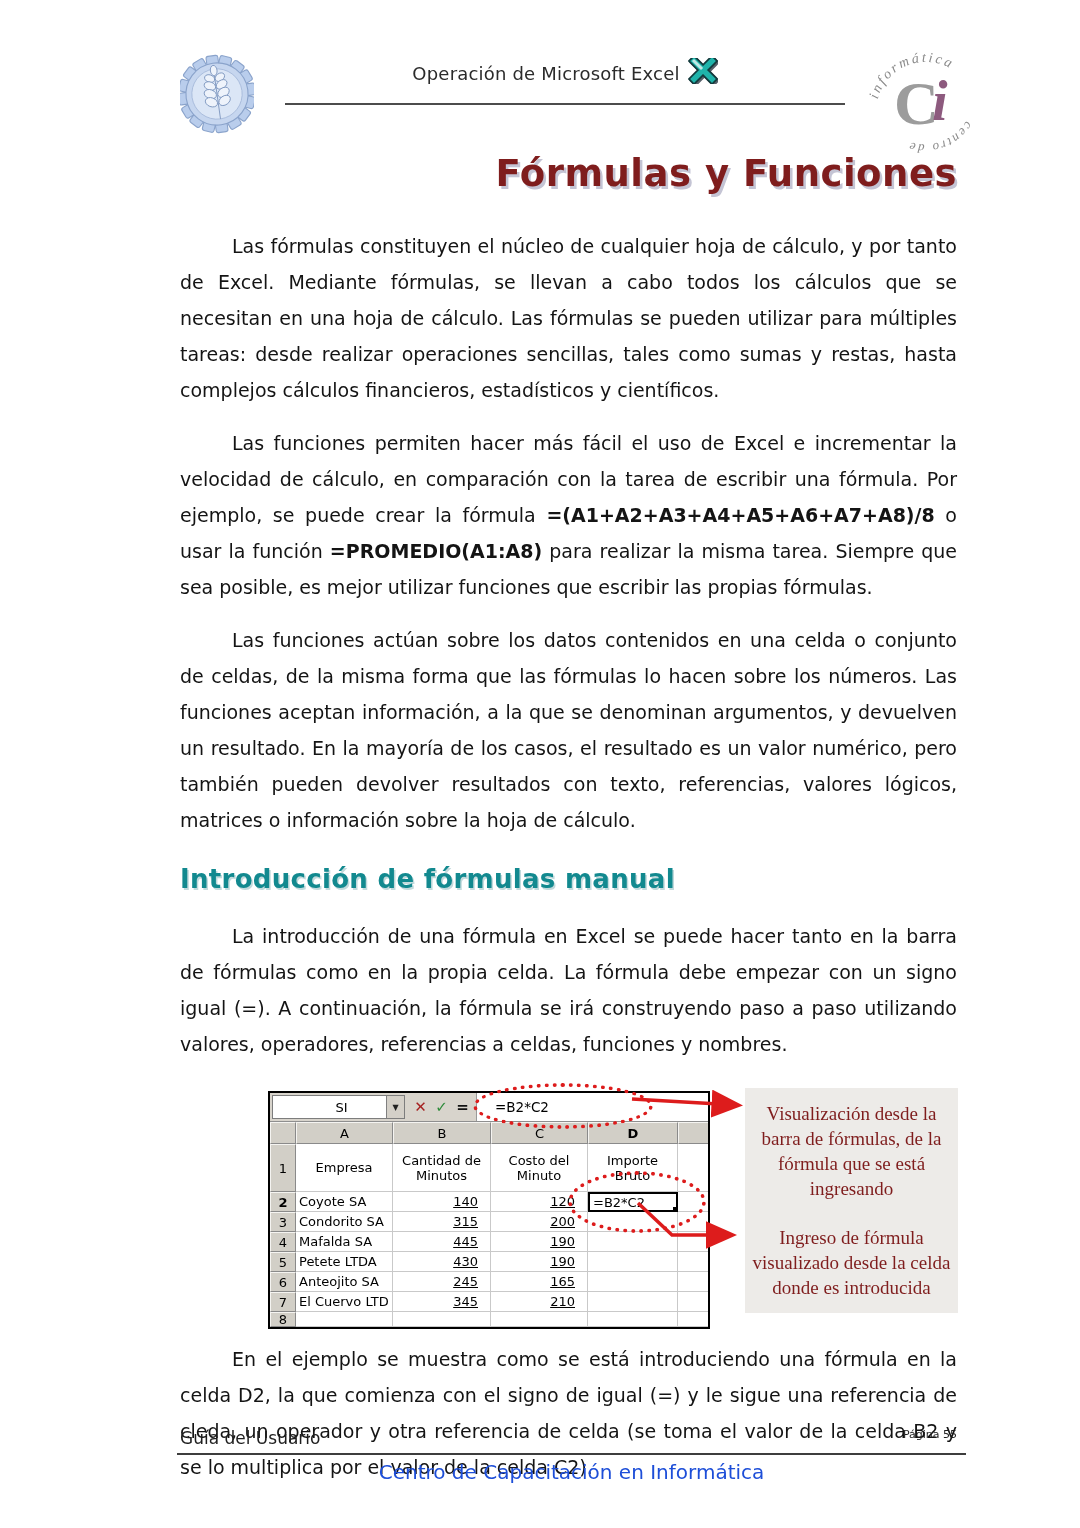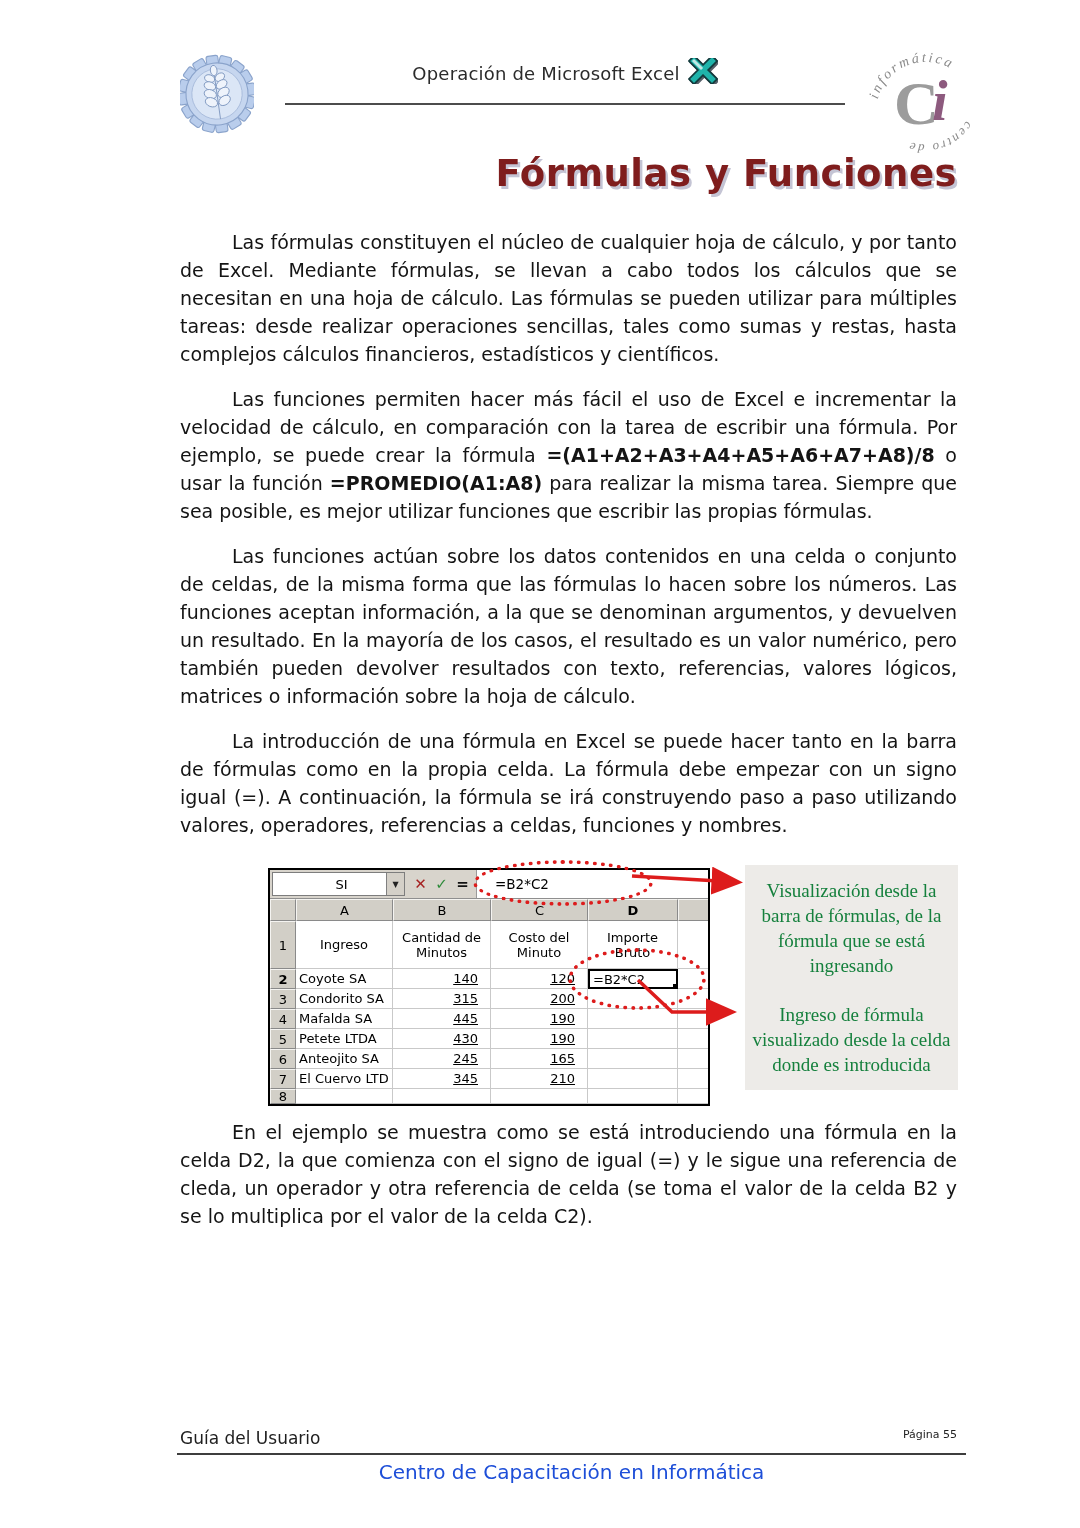--- a/index.html
+++ b/index.html
@@ -13,21 +13,21 @@
   .hdr-rule{position:absolute;left:285px;top:103px;width:560px;border-top:2px solid #4c4c4c;}
   .hdr-ci{position:absolute;left:858px;top:36px;width:136px;height:122px;}
 
   
   .page-title{position:absolute;left:180px;top:152px;width:777px;text-align:right;
     font-size:37px;font-weight:bold;color:#7f1d1d;letter-spacing:.5px;
     text-shadow:2.5px 2.5px 0 #c4c4d4;}
 
   
   .copy{position:absolute;left:180px;top:228px;width:777px;}
-  .copy p{margin:0 0 17px 0;font-size:19px;line-height:28px;text-align:justify;
+  .copy p{margin:0 0 17px 0;font-size:19px;line-height:36px;text-align:justify;
     text-indent:52px;color:#141414;}
   .copy p b{font-weight:bold;}
   .sec-head{margin:26px 0 24px 0;font-size:26px;font-weight:bold;color:#12898f;
     letter-spacing:.3px;text-shadow:1.5px 1.5px 0 #c2dadc;}
 
   
   .example{position:relative;height:262px;margin-top:6px;}
   .sheet{position:absolute;left:88px;top:12px;width:442px;border:2px solid #000;
     background:#fff;box-sizing:border-box;font-size:13px;color:#000;}
   .fbar{display:flex;height:28px;background:#d8d4cc;border-bottom:1px solid #8f8f8f;align-items:stretch;}
@@ -63,21 +63,21 @@
   .selcell::after{content:"";position:absolute;right:-2px;bottom:-2px;width:5px;height:5px;
     background:#000;}
 
   .ellipse{position:absolute;border:4px dotted #dd1c1c;border-radius:50%;}
   .e1{left:293px;top:4px;width:172px;height:38px;}
   .e2{left:388px;top:92px;width:130px;height:54px;}
   .arrows{position:absolute;left:0;top:0;width:777px;height:262px;pointer-events:none;}
 
   .callout{position:absolute;left:565px;width:213px;background:#edebe8;box-sizing:border-box;
     font-family:"Liberation Serif","DejaVu Serif",serif;font-size:19px;line-height:25px;
-    text-align:center;color:#15803d;padding:13px 4px;}
+    text-align:center;color:#7f1d1d;padding:13px 4px;}
   .c1{top:9px;min-height:104px;}
   .c2{top:133px;min-height:83px;}
 
   
   .footer-left{position:absolute;left:180px;top:1428px;font-size:17px;color:#1e1e1e;}
   .footer-right{position:absolute;left:180px;top:1428px;width:777px;text-align:right;
     font-size:11px;color:#1e1e1e;}
   .footer-rule{position:absolute;left:177px;top:1453px;width:789px;border-top:2px solid #3d3d3d;}
   .footer-center{position:absolute;left:177px;top:1460px;width:789px;text-align:center;
     font-size:20px;color:#1d4ed8;}
@@ -157,20 +157,21 @@
 
 <div class="page-title">Fórmulas y Funciones</div>
 
 <div class="copy">
   <div id="intro-ps">
       <p><span>Las fórmulas constituyen el núcleo de cualquier hoja de cálculo, y por tanto de Excel. Mediante fórmulas, se llevan a cabo todos los cálculos que se necesitan en una hoja de cálculo. Las fórmulas se pueden utilizar para múltiples tareas: desde realizar operaciones sencillas, tales como sumas y restas, hasta complejos cálculos financieros, estadísticos y científicos.</span></p>
       <p><span>Las funciones permiten hacer más fácil el uso de Excel e incrementar la velocidad de cálculo, en comparación con la tarea de escribir una fórmula. Por ejemplo, se puede crear la fórmula </span><b>=(A1+A2+A3+A4+A5+A6+A7+A8)/8</b><span> o usar la función </span><b>=PROMEDIO(A1:A8)</b><span> para realizar la misma tarea. Siempre que sea posible, es mejor utilizar funciones que escribir las propias fórmulas.</span></p>
       <p><span>Las funciones actúan sobre los datos contenidos en una celda o conjunto de celdas, de la misma forma que las fórmulas lo hacen sobre los números. Las funciones aceptan información, a la que se denominan argumentos, y devuelven un resultado. En la mayoría de los casos, el resultado es un valor numérico, pero también pueden devolver resultados con texto, referencias, valores lógicos, matrices o información sobre la hoja de cálculo.</span></p>
     </div>
 
+  <div class="sec-head">Introducción de fórmulas manual</div>
 
   <div id="manual-ps">
       <p><span>La introducción de una fórmula en Excel se puede hacer tanto en la barra de fórmulas como en la propia celda. La fórmula debe empezar con un signo igual (=). A continuación, la fórmula se irá construyendo paso a paso utilizando valores, operadores, referencias a celdas, funciones y nombres.</span></p>
     </div>
 
   <div class="example">
     <div class="sheet">
       <div class="fbar">
         <div class="namebox">
           <span class="nb-name">SI</span>
@@ -187,21 +188,21 @@
           <div class="grow" style="height: 22px;">
             <div class="gcell ghead c-rn"></div>
             <div class="gcell ghead c-a">A</div>
             <div class="gcell ghead c-b">B</div>
             <div class="gcell ghead c-c">C</div>
             <div class="gcell ghead c-d colsel">D</div>
             <div class="gcell ghead c-e"></div>
           </div>
           <div class="grow" style="height: 48px;">
             <div class="gcell ghead c-rn">1</div>
-            <div class="gcell ctr c-a">Ingreso</div>
+            <div class="gcell ctr c-a">Empresa</div>
             <div class="gcell ctr c-b">Cantidad de Minutos</div>
             <div class="gcell ctr c-c">Costo del Minuto</div>
             <div class="gcell ctr c-d">Importe Bruto</div>
             <div class="gcell c-e"></div>
           </div>
           <div class="grow" style="height: 20px;">
             <div class="gcell ghead c-rn" style="font-weight: bold;">2</div>
             <div class="gcell c-a">Coyote SA</div>
             <div class="gcell c-b num">140</div>
             <div class="gcell c-c num">120</div>

